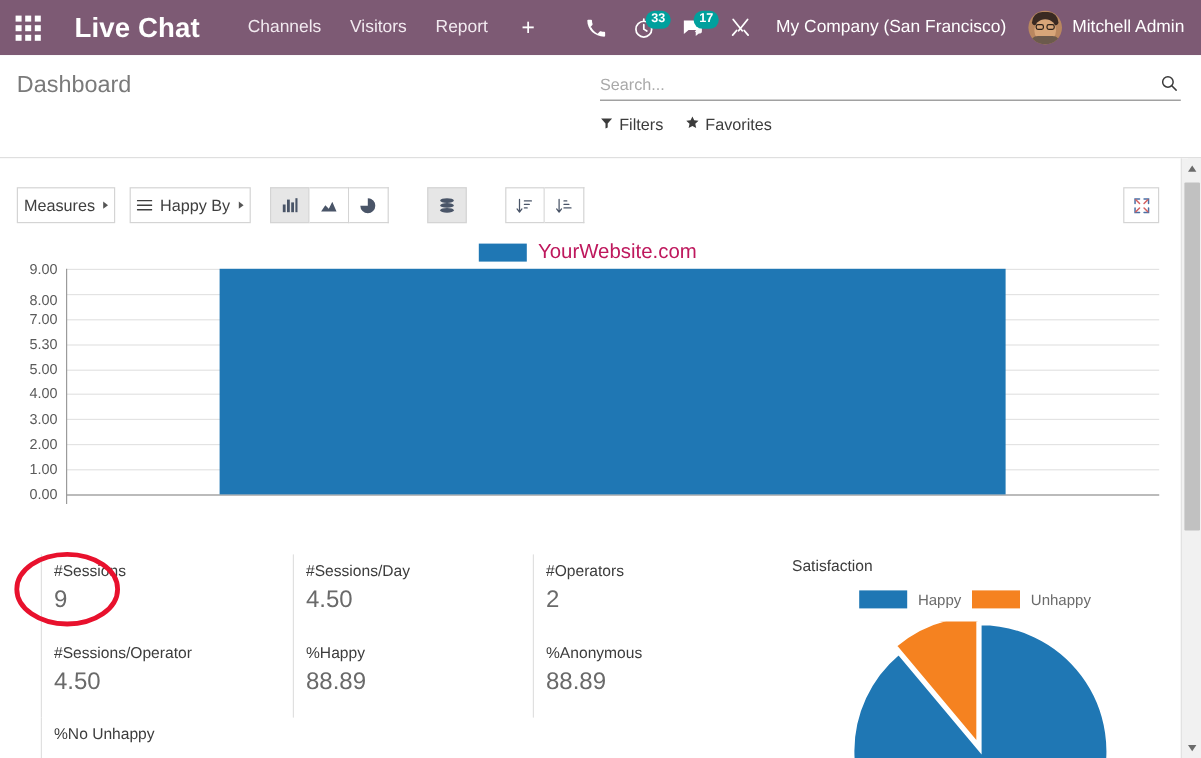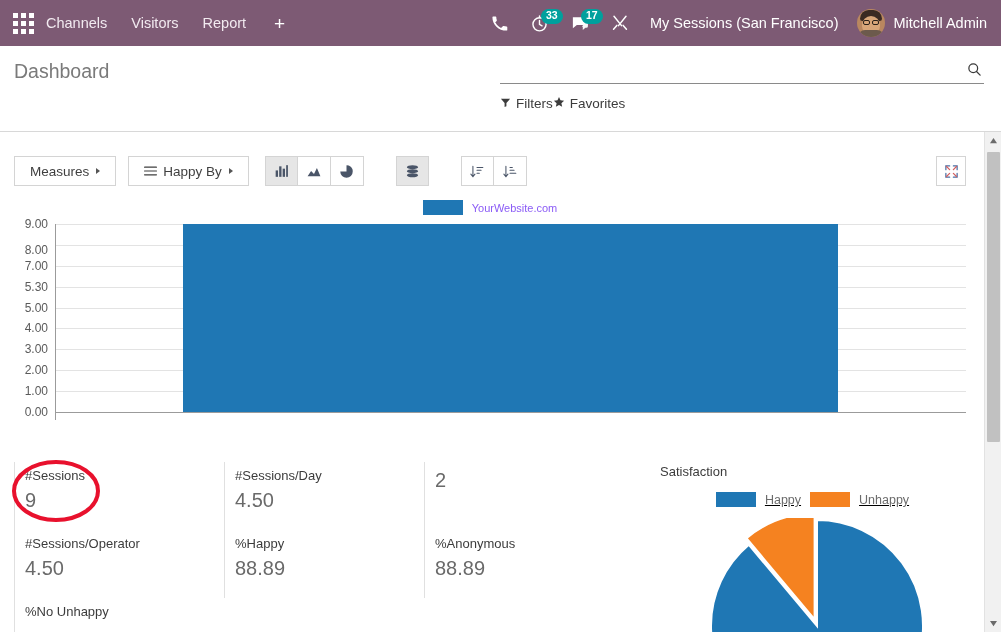--- a/index.html
+++ b/index.html
@@ -103,42 +103,42 @@
     font-size: 13.5px; color: #444; width: 440px; padding: 0;
   }
   .search-input::placeholder { color: #a9a9a9; }
   .search-icon-btn {
     position: absolute; right: 0; top: 1px;
     width: 20px; height: 20px; cursor: pointer;
     display: flex; align-items: center; justify-content: center;
   }
   .facet-row {
     position: absolute; left: 500px; top: 50px;
-    display: flex; align-items: center; 
+    display: flex; align-items: center; gap: 18px;
   }
   .facet {
     display: flex; align-items: center; gap: 5px;
     font-size: 13.5px; color: #3c3c3c; cursor: pointer;
   }
 
   
   .content {
     position: absolute; top: 132px; left: 0;
     width: 990px; height: 500px;
     background: #ffffff;
     overflow: hidden;
   }
 
   .toolbar { position: absolute; top: 24px; left: 14px; display: flex; align-items: center; }
   .btn {
     height: 30px; border: 1px solid #d4d4d4; background: #ffffff;
     font-family: "Liberation Sans", sans-serif;
     font-size: 13.5px; color: #3f3f3f;
     display: flex; align-items: center; justify-content: center;
-    padding: 0 15px; cursor: pointer; white-space: nowrap;
+    padding: 0 5px; cursor: pointer; white-space: nowrap;
   }
   .btn .caret {
     display: inline-block; margin-left: 7px;
     border-left: 4px solid #555; border-top: 3.5px solid transparent; border-bottom: 3.5px solid transparent;
   }
   .btn .burger { display: inline-block; margin-right: 6px; }
   .btn-group { display: flex; margin-left: 16px; }
   .btn-group .btn { padding: 0; width: 33px; border-left-width: 0; }
   .btn-group .btn:first-child { border-left-width: 1px; }
   .btn.active { background: #e6e6e6; }
@@ -150,57 +150,57 @@
     display: flex; align-items: center; justify-content: center; cursor: pointer;
   }
 
   
   .chart-area { position: absolute; top: 68px; left: 0; width: 980px; height: 240px; }
   .chart-legend {
     position: absolute; top: 0px; left: 0; width: 980px;
     display: flex; align-items: center; justify-content: center; gap: 9px;
   }
   .legend-swatch { width: 40px; height: 15px; background: #1f77b4; display: block; }
-  .legend-label { font-size: 11px; color: #8b5cf6; }
+  .legend-label { font-size: 17px; color: #be185d; }
   .plot { position: absolute; top: 24px; left: 0; width: 980px; height: 188px; }
   .ylabels { position: absolute; left: 0; top: 0; width: 48px; height: 188px; }
   .ylabels div {
     position: absolute; right: 0; width: 48px; text-align: right;
     font-size: 12px; color: #5a5a5a; transform: translateY(-50%);
   }
   .grid-box { position: absolute; left: 55px; top: 0; width: 911px; height: 188px; }
   .gridline { position: absolute; left: 0; width: 911px; height: 1px; background: #e3e3e3; }
   .axis-y { position: absolute; left: 55px; top: 0; width: 1px; height: 196px; background: #9b9b9b; }
   .axis-x { position: absolute; left: 55px; top: 188px; width: 911px; height: 1px; background: #9b9b9b; }
   .bar { position: absolute; background: #1f77b4; }
   .xlabel {
     position: absolute; top: 196px; left: 55px; width: 911px;
     text-align: center; font-size: 12.5px; color: #6b6b6b;
   }
 
   
   .kpis { position: absolute; top: 330px; left: 14px; width: 640px; }
-  .kpi-row { display: flex; }
+  .kpi-row { display: flex; margin-left: 20px; }
   .kpi {
     position: relative;
     border-left: 1px solid #e0e0e0;
     padding: 4px 10px 14px 10px;
     height: 68px;
   }
   .kpi-title { font-size: 13px; color: #3c3c3c; line-height: 1.5; white-space: nowrap; }
   .kpi-value { font-size: 20px; color: #6a6a6a; line-height: 1.35; margin-top: 1px; }
 
   
   .satisfaction { position: absolute; top: 332px; left: 660px; width: 320px; }
   .sat-title { font-size: 13px; color: #3c3c3c; }
   .pie-legend {
     position: absolute; top: 28px; left: 0; width: 305px;
     display: flex; align-items: center; justify-content: center; gap: 9px;
   }
-  .pl-item { display: flex; align-items: flex-end; gap: 9px; text-decoration: underline; }
+  .pl-item { display: flex; align-items: flex-end; gap: 9px; }
   .pl-swatch { width: 40px; height: 15px; display: block; }
   .pl-label { font-size: 12.5px; color: #6b6b6b; }
   .pie-wrap { position: absolute; top: 54px; left: -5px; width: 320px; height: 250px; }
 
   
   .annot { position: absolute; left: 10px; top: 458px; width: 96px; height: 68px; pointer-events: none; z-index: 15; }
 
   
   .scrollbar {
     position: absolute; top: 132px; right: 0;
@@ -230,20 +230,21 @@
           <i></i>
           <i></i>
           <i></i>
           <i></i>
           <i></i>
           <i></i>
           <i></i>
           <i></i>
         </div>
     </div>
+    <div class="brand">Live Chat</div>
     <div class="nav-menu">
       <div class="nav-item">Channels</div>
       <div class="nav-item">Visitors</div>
       <div class="nav-item">Report</div>
       <div class="nav-plus">+</div>
     </div>
 
     <div class="nav-right">
       <div class="nav-ico">
         <svg width="17" height="17" viewBox="0 0 24 24">
@@ -264,38 +265,39 @@
             <path fill="#ffffff" d="M19.5 8H20a2 2 0 0 1 2 2v5.5a2 2 0 0 1-2 2h-1.2l-3.3 2.6V16h-.6a2 2 0 0 1-.4 0z" opacity="0.95"></path>
           </svg>
         <span class="badge">17</span>
       </div>
       <div class="nav-ico">
         <svg width="18" height="18" viewBox="0 0 24 24">
           <path d="M4 3l10 12.5M20 3L10 15.5" stroke="#ffffff" stroke-width="2" stroke-linecap="round" fill="none"></path>
           <path d="M3.4 20.4l4.4-5.2M20.6 20.4l-4.4-5.2" stroke="#ffffff" stroke-width="2" stroke-linecap="round" fill="none"></path>
         </svg>
       </div>
-      <div class="company-name">My Sessions (San Francisco)</div>
+      <div class="company-name">My Company (San Francisco)</div>
       <div class="user-wrap">
         <div class="avatar">
           <div class="a-hair"></div>
             <div class="a-face"></div>
           <div class="a-g1"></div>
             <div class="a-g2"></div>
             <div class="a-body"></div>
         </div>
         <div class="user-name">Mitchell Admin</div>
       </div>
     </div>
   </div>
 
   <div class="control-panel">
     <div class="breadcrumb">Dashboard</div>
     <div class="search-area">
       <div class="search-row">
+        <input class="search-input" type="text" placeholder="Search..." style="">
         <div class="search-icon-btn">
           <svg width="15" height="15" viewBox="0 0 24 24">
               <circle cx="10" cy="10" r="7" fill="none" stroke="#3a3a3a" stroke-width="2"></circle>
               <path d="M15.2 15.2L21 21" stroke="#3a3a3a" stroke-width="2" stroke-linecap="round"></path>
             </svg>
         </div>
       </div>
     </div>
     <div class="facet-row">
       <div class="facet">
@@ -434,20 +436,21 @@
       <div class="kpi-row">
         <div class="kpi" style="width:210px">
           <div class="kpi-title">#Sessions</div>
           <div class="kpi-value">9</div>
         </div>
         <div class="kpi" style="width:200px">
           <div class="kpi-title">#Sessions/Day</div>
           <div class="kpi-value">4.50</div>
         </div>
         <div class="kpi" style="width:200px">
+          <div class="kpi-title">#Operators</div>
           <div class="kpi-value">2</div>
         </div>
       </div>
       <div class="kpi-row">
         <div class="kpi" style="width:210px">
           <div class="kpi-title">#Sessions/Operator</div>
           <div class="kpi-value">4.50</div>
         </div>
         <div class="kpi" style="width:200px">
           <div class="kpi-title">%Happy</div>

